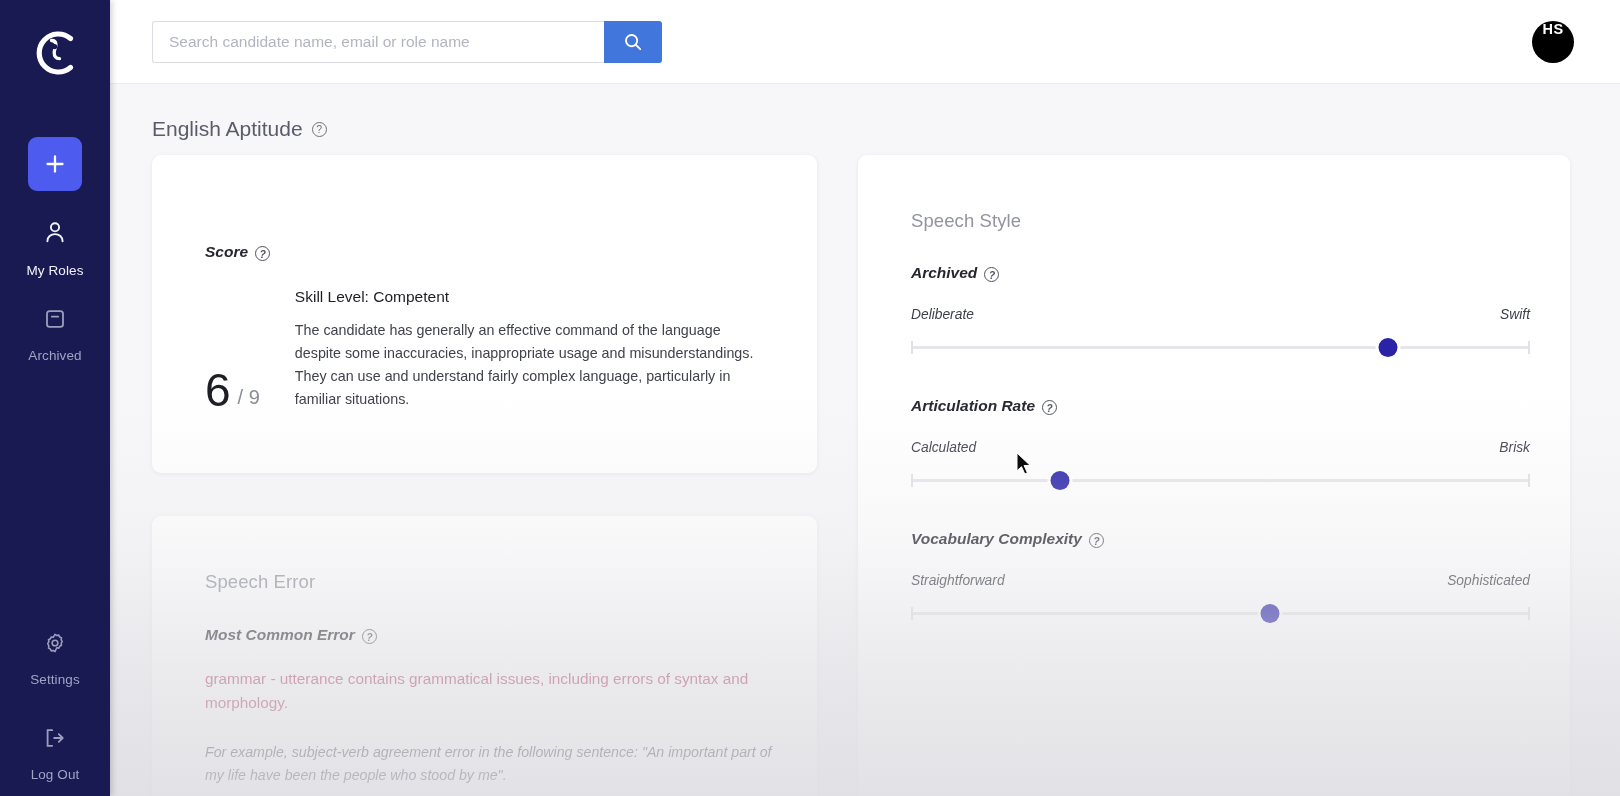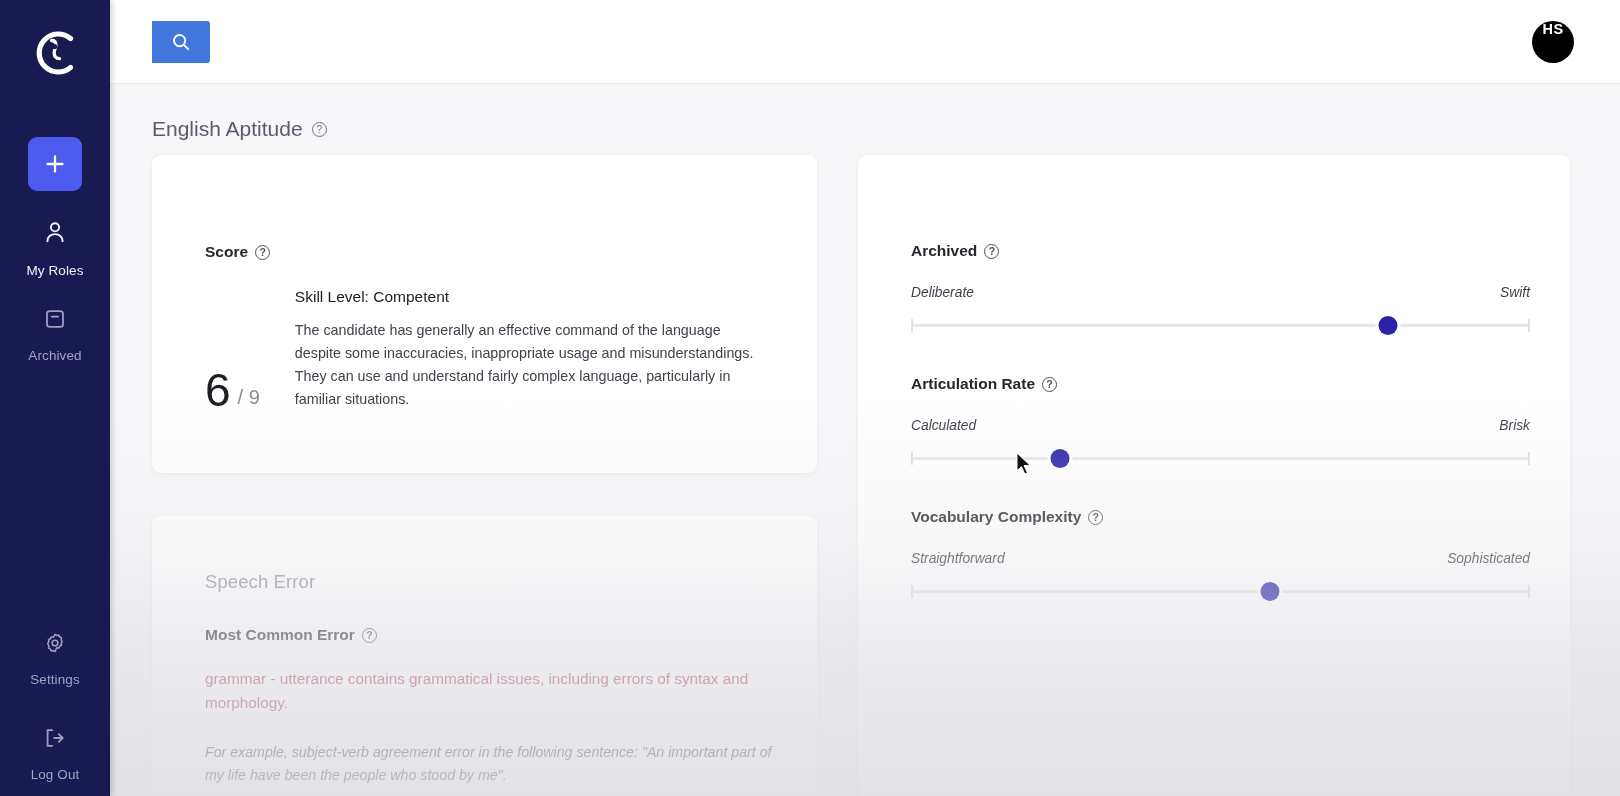--- a/index.html
+++ b/index.html
@@ -137,21 +137,21 @@
 
   .card-title {
     font-size: 18.5px;
     color: #92949F;
     letter-spacing: .1px;
   }
   .sub-label {
     font-size: 15.5px;
     font-weight: bold;
     color: #26272E;
-    display: flex; align-items: center; gap: 7px;
+    display: flex; align-items: flex-end; gap: 7px; font-style: italic;
   }
 
   
   .help {
     width: 15px; height: 15px;
     border-radius: 50%;
     border: 1.4px solid #50525C;
     color: #50525C;
     font-size: 10.5px;
     line-height: 12px;
@@ -318,20 +318,21 @@
         <path d="M9.2 3.2H4.6v15.6h4.6" fill="none" stroke="#CFD2E6" stroke-width="1.8" stroke-linecap="round"></path>
         <path d="M11.2 11h8.4M15.8 7.2l3.9 3.8-3.9 3.8" fill="none" stroke="#CFD2E6" stroke-width="1.8" stroke-linecap="round" stroke-linejoin="round"></path>
       </svg>
       <span class="nav-label">Log Out</span>
     </div>
   </div>
 </div>
 
 <div id="topbar">
   <div id="search-wrap">
+    <input id="search-input" type="text" placeholder="Search candidate name, email or role name" style="">
     <button id="search-btn">
       <svg width="20" height="20" viewBox="0 0 20 20">
         <circle cx="8.6" cy="8.6" r="5.6" fill="none" stroke="#ffffff" stroke-width="1.9"></circle>
         <path d="M12.9 12.9l4.3 4.3" stroke="#ffffff" stroke-width="1.9" stroke-linecap="round"></path>
       </svg>
     </button>
   </div>
   <div id="avatar">
     <span>HS</span>
   </div>
@@ -374,20 +375,21 @@
         <span class="help">?</span>
       </div>
 
       <div id="err-text">grammar - utterance contains grammatical issues, including errors of syntax and morphology.</div>
       <div id="err-example">For example, subject-verb agreement error in the following sentence: "An important part of my life have been the people who stood by me".</div>
     </div>
   </div>
 
   <div class="card" id="card-style">
     <div id="style-inner">
+      <div class="card-title">Speech Style</div>
 
       <div class="slider-block">
         <div class="sub-label">
           <span>Archived</span>
           <span class="help">?</span>
         </div>
         <div class="slider-ends">
           <span>Deliberate</span>
           <span>Swift</span>
         </div>

